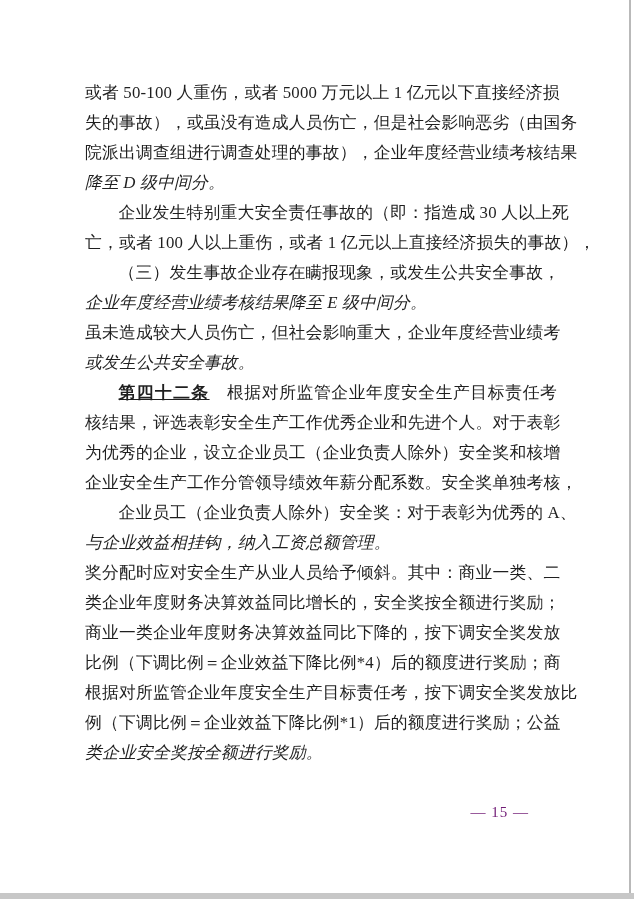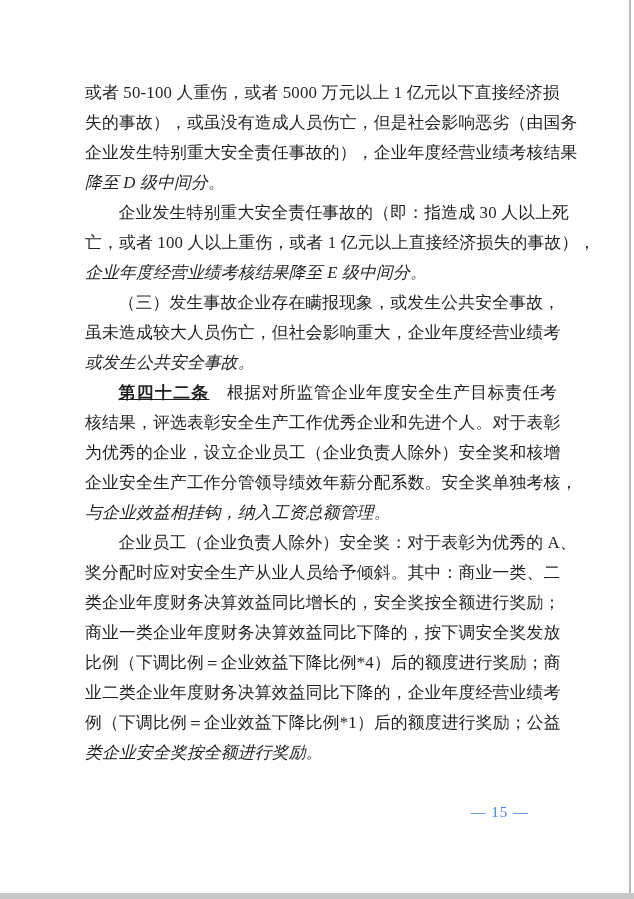--- a/index.html
+++ b/index.html
@@ -48,21 +48,21 @@
   .page-number {
     position: absolute;
     left: 85px;
     top: 804px;
     width: 472px;
     box-sizing: border-box;
     padding-right: 28px;
     text-align: right;
     font-size: 15px;
     letter-spacing: 1px;
-    color: #3b82f6;
+    color: #701a75;
   }
   .edge-right {
     position: absolute;
     top: 0;
     left: 629px;
     width: 2px;
     height: 899px;
     background: #b9b9b9;
   }
   .edge-bottom {
@@ -74,38 +74,38 @@
     background: #c7c7c7;
   }
 </style>
 </head>
 <body>
 
 <div class="page">
   <div class="content" id="doc-body">
       <div class="line">或者 50-100 人重伤，或者 5000 万元以上 1 亿元以下直接经济损</div>
       <div class="line">失的事故），或虽没有造成人员伤亡，但是社会影响恶劣（由国务</div>
-      <div class="line">企业发生特别重大安全责任事故的），企业年度经营业绩考核结果</div>
+      <div class="line">院派出调查组进行调查处理的事故），企业年度经营业绩考核结果</div>
       <div class="line para-end">降至 D 级中间分。</div>
       <div class="line indent">企业发生特别重大安全责任事故的（即：指造成 30 人以上死</div>
       <div class="line">亡，或者 100 人以上重伤，或者 1 亿元以上直接经济损失的事故），</div>
+      <div class="line indent">（三）发生事故企业存在瞒报现象，或发生公共安全事故，</div>
       <div class="line para-end">企业年度经营业绩考核结果降至 E 级中间分。</div>
-      <div class="line indent">（三）发生事故企业存在瞒报现象，或发生公共安全事故，</div>
       <div class="line">虽未造成较大人员伤亡，但社会影响重大，企业年度经营业绩考</div>
       <div class="line para-end">或发生公共安全事故。</div>
       <div class="line indent"><span class="bold">第四十二条</span>　根据对所监管企业年度安全生产目标责任考</div>
       <div class="line">核结果，评选表彰安全生产工作优秀企业和先进个人。对于表彰</div>
       <div class="line">为优秀的企业，设立企业员工（企业负责人除外）安全奖和核增</div>
       <div class="line">企业安全生产工作分管领导绩效年薪分配系数。安全奖单独考核，</div>
+      <div class="line indent">企业员工（企业负责人除外）安全奖：对于表彰为优秀的 A、</div>
       <div class="line para-end">与企业效益相挂钩，纳入工资总额管理。</div>
-      <div class="line indent">企业员工（企业负责人除外）安全奖：对于表彰为优秀的 A、</div>
       <div class="line">奖分配时应对安全生产从业人员给予倾斜。其中：商业一类、二</div>
       <div class="line">类企业年度财务决算效益同比增长的，安全奖按全额进行奖励；</div>
       <div class="line">商业一类企业年度财务决算效益同比下降的，按下调安全奖发放</div>
       <div class="line">比例（下调比例＝企业效益下降比例*4）后的额度进行奖励；商</div>
-      <div class="line">业二类企业年度财务决算效益同比下降的，企业年度经营业绩考</div>
+      <div class="line">根据对所监管企业年度安全生产目标责任考，按下调安全奖发放比</div>
       <div class="line">例（下调比例＝企业效益下降比例*1）后的额度进行奖励；公益</div>
       <div class="line para-end">类企业安全奖按全额进行奖励。</div>
     </div>
   <div class="page-number">— 15 —</div>
   <div class="edge-right"></div>
   <div class="edge-bottom"></div>
 </div>
 
 </body></html>

